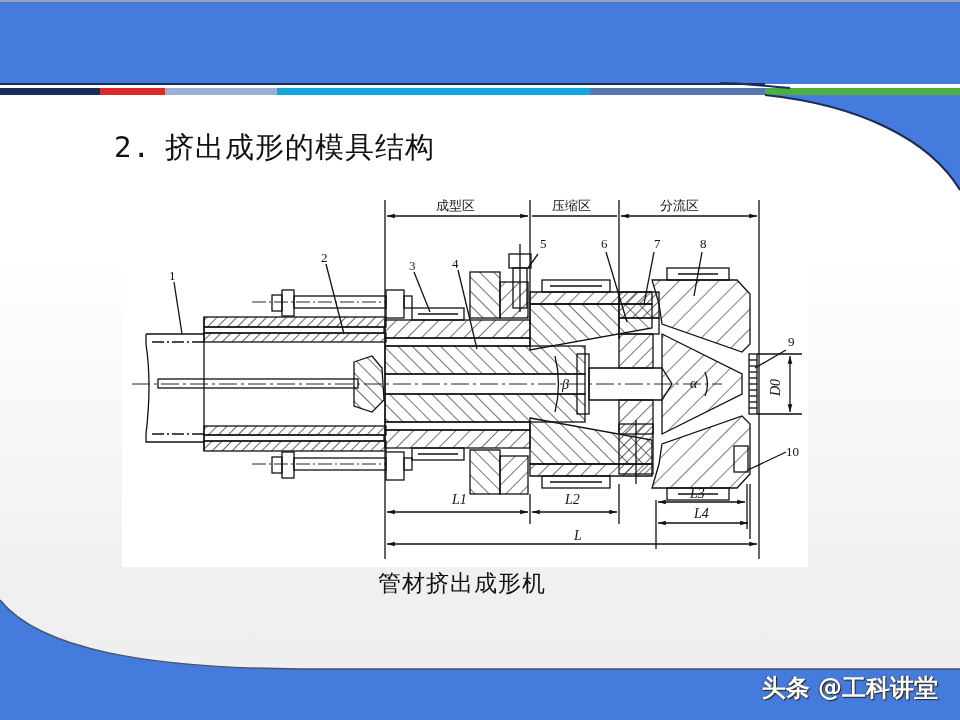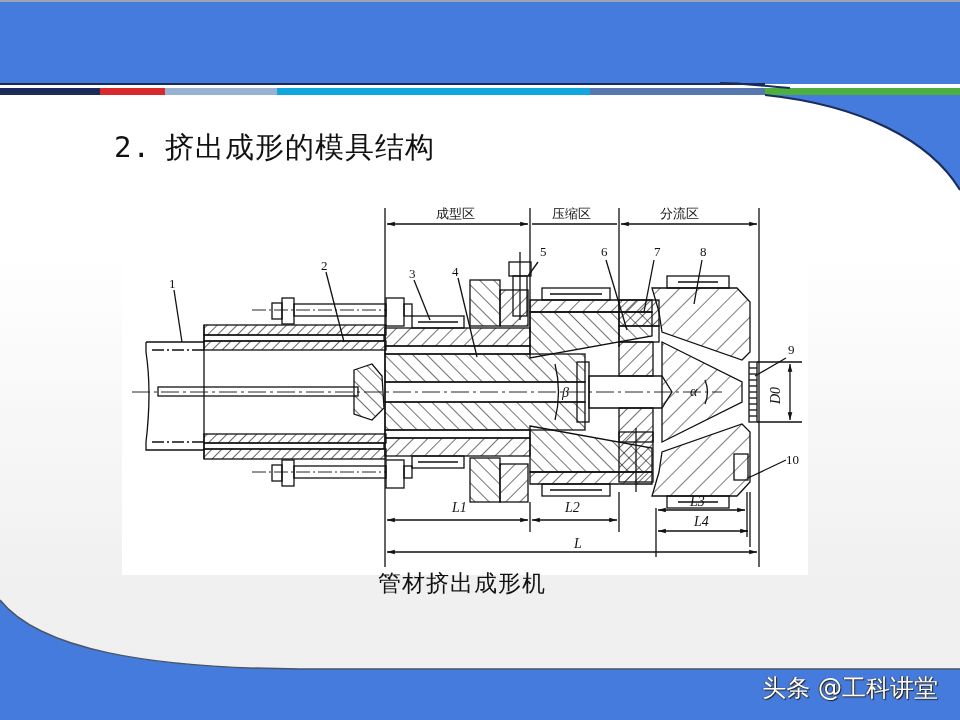--- a/index.html
+++ b/index.html
@@ -9,24 +9,24 @@
   .top-band { position: absolute; left: 0; top: 0; width: 960px; height: 84px; background: #447bdc;
               border-top: 2px solid #9aa4b5; box-sizing: border-box; }
   .top-band-line { position: absolute; left: 0; top: 83px; width: 765px; height: 2px; background: #1b2c5a; }
   .stripes { position: absolute; left: 0; top: 88px; height: 7px; width: 960px; }
   .stripe { position: absolute; top: 0; height: 7px; }
   .corner-svg { position: absolute; left: 0; top: 0; }
   .bottom-svg { position: absolute; left: 0; top: 0; }
   .title { position: absolute; left: 92px; top: 128px; font-size: 29px; color: #111; letter-spacing: 1px;
            font-family: "DejaVu Sans Mono", "Liberation Mono", monospace; white-space: nowrap; margin-left: 22px; }
   .title .num { margin-right: 14px; }
-  .figure { position: absolute; left: 122px; top: 192px; width: 686px; height: 383px; background: #ffffff; }
+  .figure { position: absolute; left: 122px; top: 184px; width: 686px; height: 383px; background: #ffffff; }
   .caption { position: absolute; left: 378px; top: 568px; font-size: 23px; color: #111; white-space: nowrap; letter-spacing: 1px; }
   .watermark { position: absolute; right: 22px; top: 672px; font-size: 24px; color: #ffffff; white-space: nowrap;
-               font-family: "DejaVu Sans", "Liberation Sans", sans-serif; font-weight: normal;
+               font-family: "DejaVu Sans", "Liberation Sans", sans-serif; font-weight: bold;
                text-shadow: 1px 1px 1px #222, -1px 0 1px #444; }
   .fig-label { font-family: "Liberation Serif", "DejaVu Serif", serif; font-size: 13px; fill: #111; }
   .fig-zone { font-family: "DejaVu Serif", "Liberation Serif", serif; font-size: 13px; fill: #111; }
   .fig-dim { font-family: "Liberation Serif", "DejaVu Serif", serif; font-size: 14px; font-style: italic; fill: #111; }
 </style>
 </head>
 <body>
 
 <div class="top-band"></div>
 <div class="top-band-line"></div>

